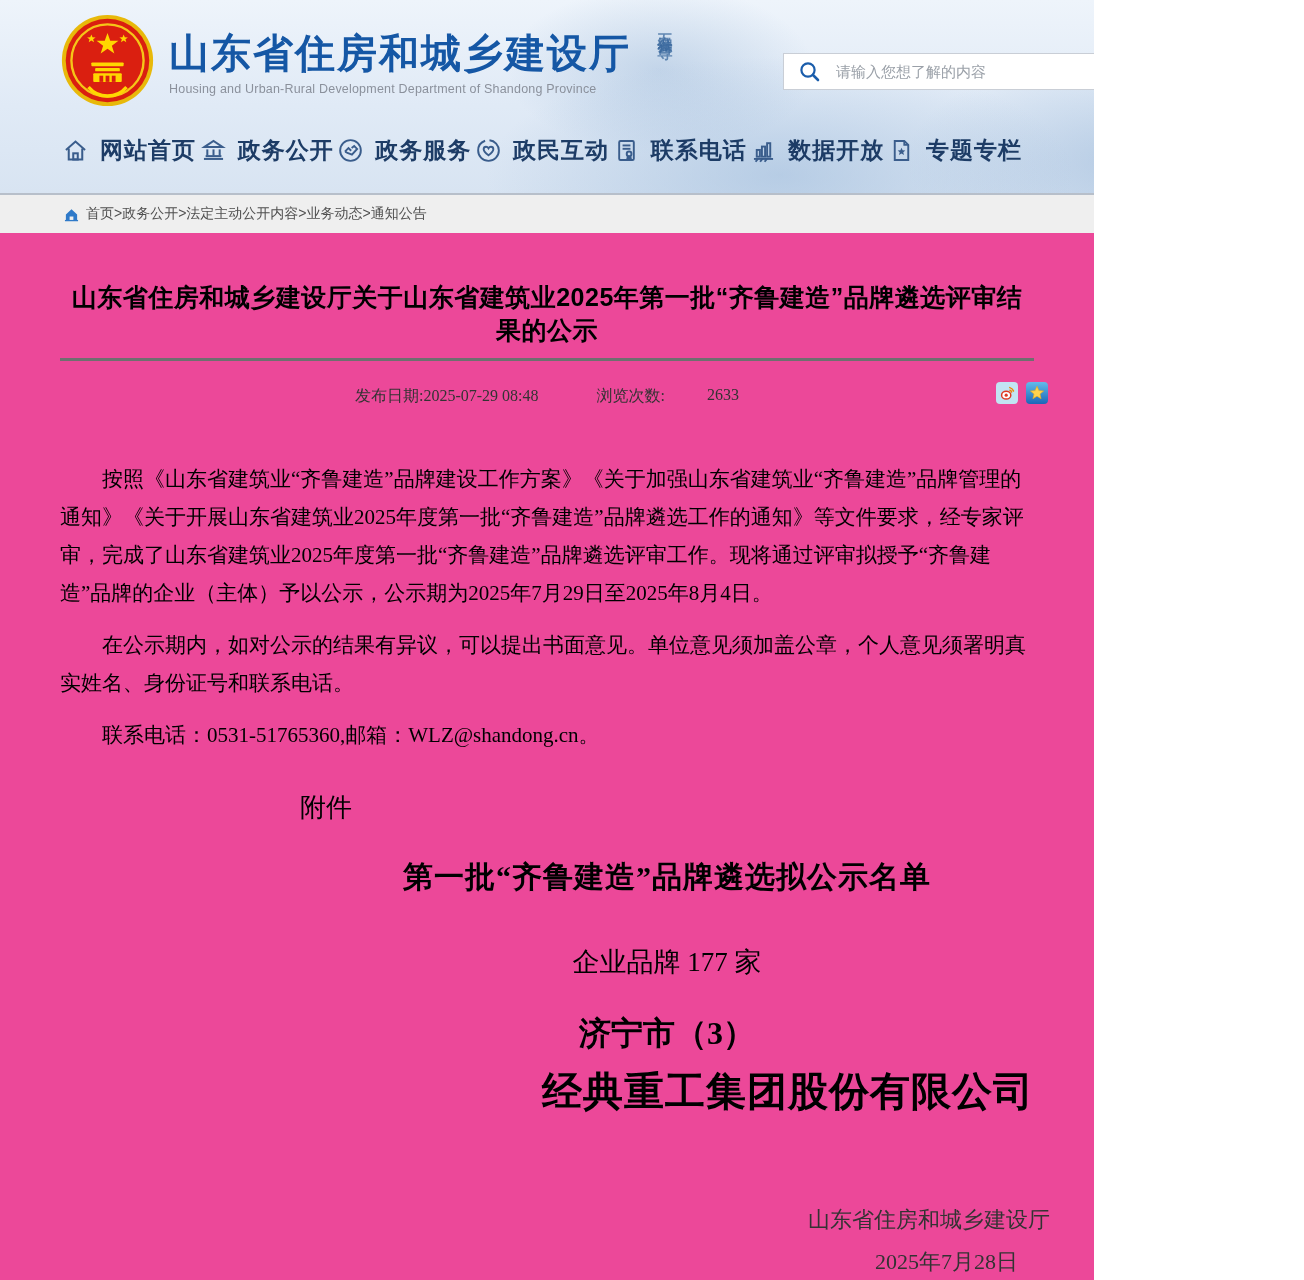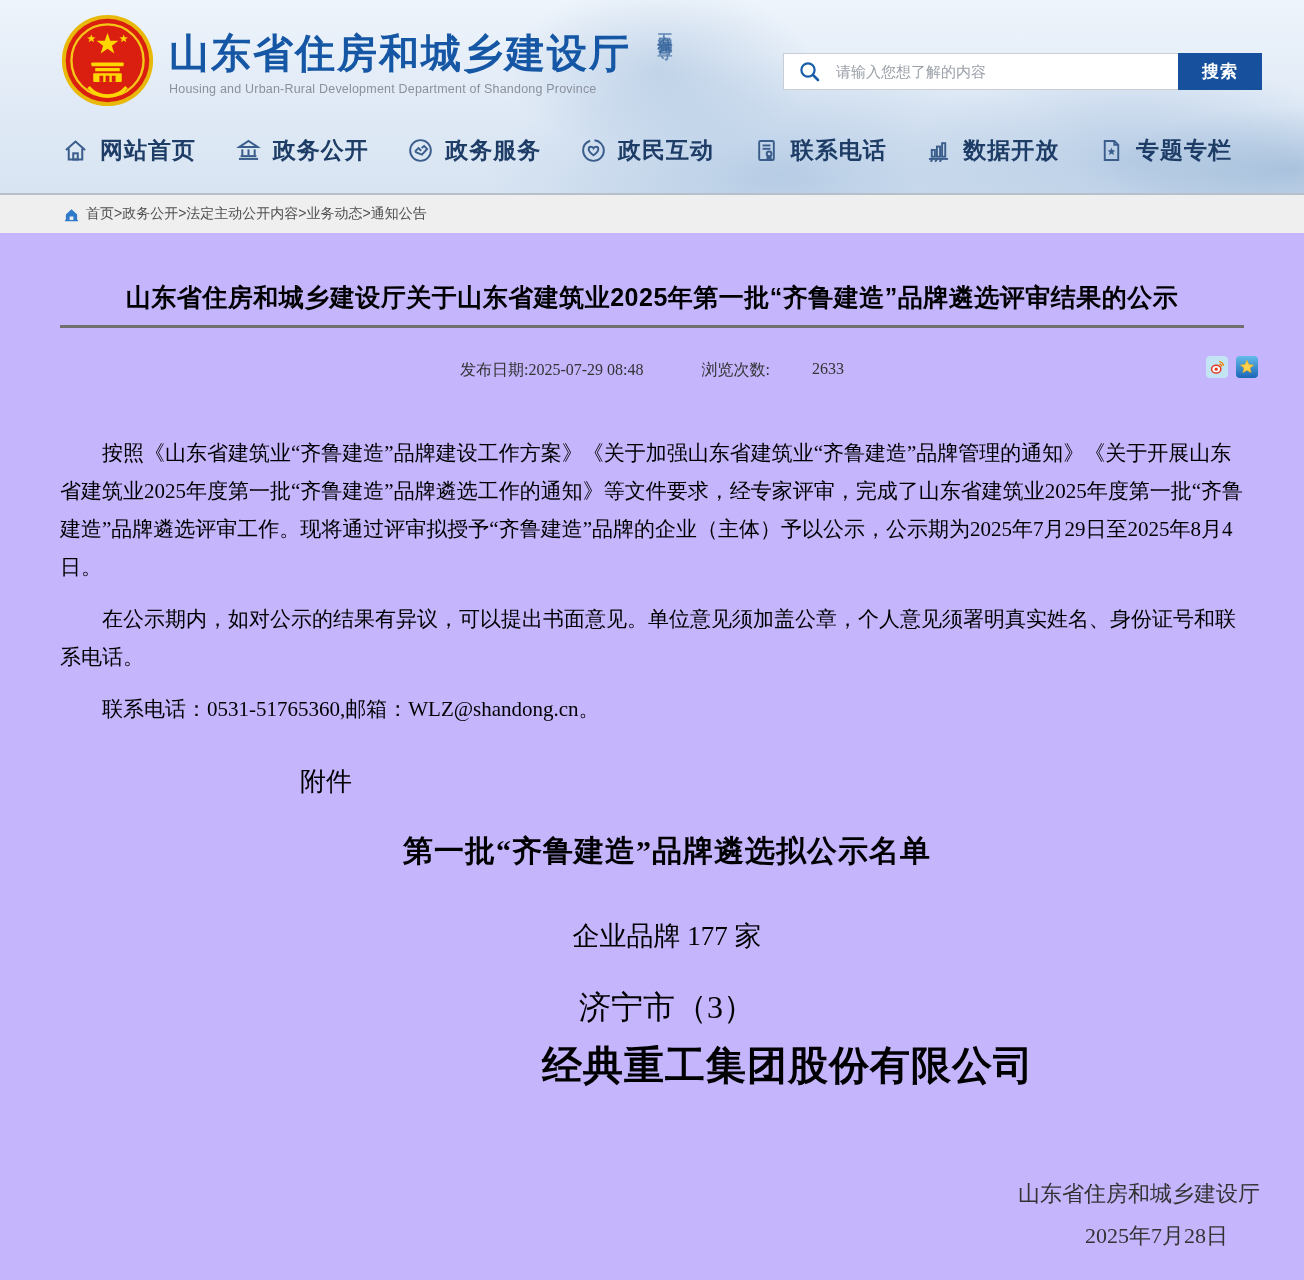--- a/index.html
+++ b/index.html
@@ -1,19 +1,19 @@
 <!DOCTYPE html>
 <html><head>
 <meta charset="utf-8">
 <style>
   * { margin:0; padding:0; box-sizing:border-box; }
   html,body { background:#fff; }
   .page {
-    width:1304px; height:1280px; position:relative; overflow:hidden;
-    background:#c4b5fd; font-family:"Liberation Sans", sans-serif;
+    width:1094px; height:1280px; position:relative; overflow:hidden;
+    background:#ec4899; font-family:"Liberation Sans", sans-serif;
   }
 
   
   .header {
     position:relative; height:195px;
     background:
       radial-gradient(ellipse 420px 170px at 780px 175px, rgba(148,180,215,.50), transparent 70%),
       radial-gradient(ellipse 320px 150px at 1130px 160px, rgba(138,172,210,.45), transparent 70%),
       radial-gradient(ellipse 220px 120px at 660px 70px, rgba(122,160,202,.32), transparent 70%),
       radial-gradient(ellipse 260px 90px at 1290px 170px, rgba(120,158,198,.45), transparent 70%),
@@ -63,21 +63,21 @@
   .breadcrumb-text { font-size:14px; color:#4f4f4f; }
 
   
   .content { padding:0 60px; }
   .article-title {
     margin-top:48px; text-align:center; font-size:25px; font-weight:bold; color:#000;
     letter-spacing:.5px;
   }
   .title-rule { height:3px; background:#6f6f6f; margin-top:11px; }
   .meta-row {
-    position:relative; margin-top:30px; display:flex; justify-content:center; gap:58px;
+    position:relative; margin-top:23px; display:flex; justify-content:center; gap:58px;
     font-family:"Liberation Serif", serif; font-size:16px; color:#333; height:24px; align-items:center;
   }
   .views-group { display:flex; gap:42px; }
   .share-icons { position:absolute; right:-14px; top:-2px; display:flex; gap:8px; }
   .share-icons svg { display:block; cursor:pointer; }
 
   .body-text {
     margin-top:52px; font-family:"Liberation Serif", serif; font-size:21px;
     line-height:38px; color:#000;
   }
@@ -90,21 +90,21 @@
   .pdf-icon { vertical-align:-2px; margin-right:1px; }
   .doc-link { color:#0202d6; text-decoration:underline; cursor:pointer; }
 
   .doc-block {
     margin-left:240px; width:734px; margin-top:36px;
     font-family:"Liberation Serif", serif; color:#000;
   }
   .doc-annex { font-size:26px; text-align:left; }
   .doc-title { margin-top:32px; font-size:30px; font-weight:bold; text-align:center; letter-spacing:1px; }
   .doc-subtitle { margin-top:46px; font-size:27px; text-align:center; }
-  .doc-city { margin-top:32px; font-size:32px; font-weight:normal; text-align:center; }
+  .doc-city { margin-top:32px; font-size:32px; font-weight:bold; text-align:center; }
   .doc-company { margin-top:8px; font-size:40px; font-weight:bold; text-align:right; letter-spacing:1px; }
 
   .sign-block {
     margin-top:86px; text-align:right; font-family:"Liberation Serif", serif;
     font-size:22px; color:#333;
   }
   .sign-name { margin-right:-16px; }
   .sign-date { margin-top:12px; margin-right:16px; }
 </style>
 </head>

